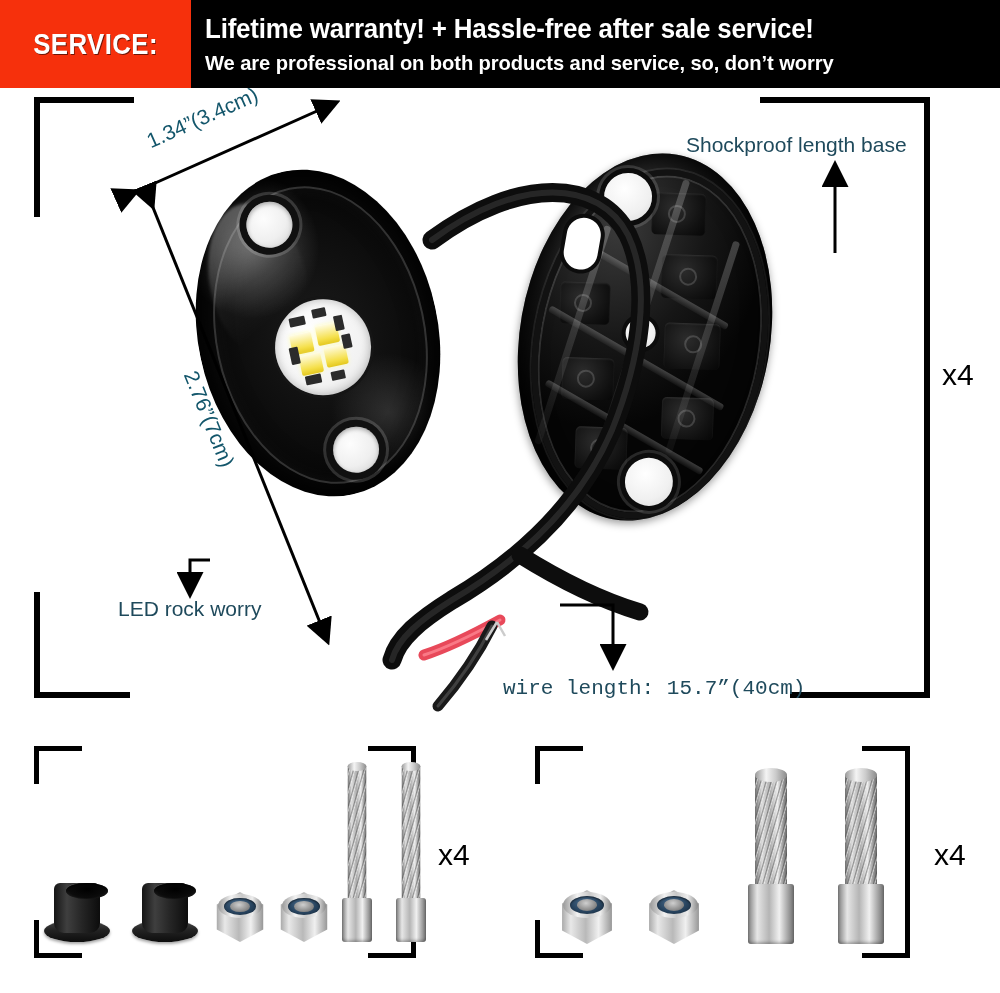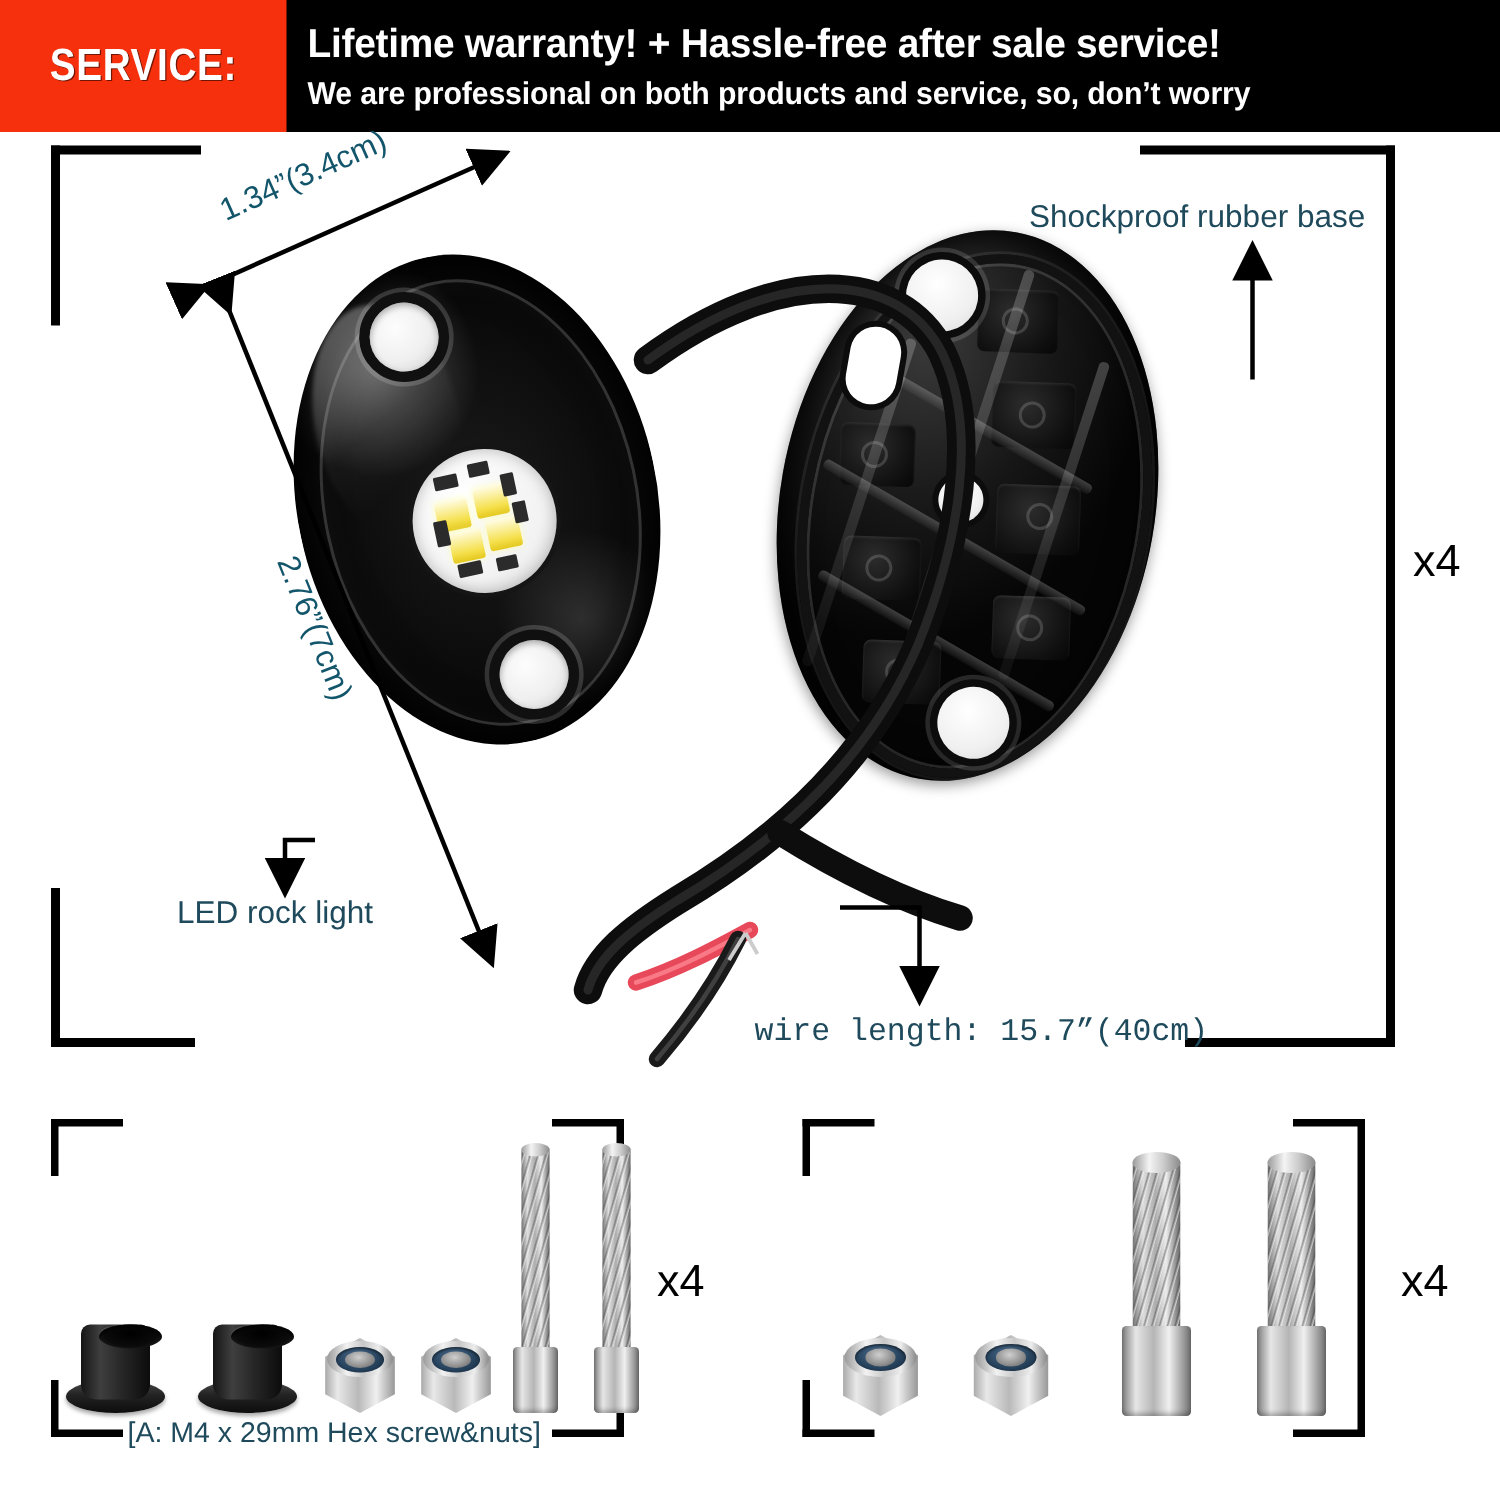--- a/index.html
+++ b/index.html
@@ -439,23 +439,23 @@
 
     <polyline points="210,560 190,560 190,593" fill="none" stroke="#000000" stroke-width="3" marker-end="url(#ah)"></polyline>
 
     <polyline points="560,605 613,605 613,665" fill="none" stroke="#000000" stroke-width="3" marker-end="url(#ah)"></polyline>
   </svg>
 
   <div class="dimlabel" style="left:148px; top:130px; transform:rotate(-24deg); transform-origin:left center;">1.34”(3.4cm)</div>
 
   <div class="dimlabel" style="left:190px; top:360px; transform:rotate(68deg); transform-origin:left center;">2.76”(7cm)</div>
 
-  <div class="label" style="left:686px; top:133px;">Shockproof rubber base</div>
-
-  <div class="label" style="left:118px; top:597px;">LED rock light</div>
+  <div class="label" style="left:686px; top:133px;">Shockproof length base</div>
+
+  <div class="label" style="left:118px; top:597px;">LED rock worry</div>
 
   <div class="label" style="left:503px; top:677px;font-family:Liberation Mono, monospace;">wire length: 15.7”(40cm)</div>
 
   <div class="qty" style="left:942px; top:358px;">x4</div>
 
   <div class="brk" style="left:34px; top:746px; width:48px; height:5px;"></div>
   <div class="brk" style="left:34px; top:746px; width:5px; height:38px;"></div>
   <div class="brk" style="left:368px; top:746px; width:48px; height:5px;"></div>
   <div class="brk" style="left:411px; top:746px; width:5px; height:212px;"></div>
   <div class="brk" style="left:34px; top:920px; width:5px; height:38px;"></div>
@@ -494,21 +494,20 @@
     <div class="head" style="height:44px;"></div>
   </div>
   <div class="capscrew" style="left:396px; top:762px; width:30px; height:180px;">
     <div class="shank" style="top:4px; width:19px; height:136px;"></div>
     <div class="tip" style="top:0px; width:19px; height:9px;"></div>
     <div class="head" style="height:44px;"></div>
   </div>
 
   <div class="qty" style="left:438px; top:838px;">x4</div>
 
-  <div class="partlabel" style="left:85px; top:945px;">[A: M4 x 29mm Hex screw&amp;nuts]</div>
 
   <div class="brk" style="left:535px; top:746px; width:48px; height:5px;"></div>
   <div class="brk" style="left:535px; top:746px; width:5px; height:38px;"></div>
   <div class="brk" style="left:862px; top:746px; width:48px; height:5px;"></div>
   <div class="brk" style="left:905px; top:746px; width:5px; height:212px;"></div>
   <div class="brk" style="left:535px; top:920px; width:5px; height:38px;"></div>
   <div class="brk" style="left:535px; top:953px; width:48px; height:5px;"></div>
   <div class="brk" style="left:862px; top:953px; width:48px; height:5px;"></div>
 
   <div class="locknut" style="left:558px; top:890px; width:58px; height:54px;">

